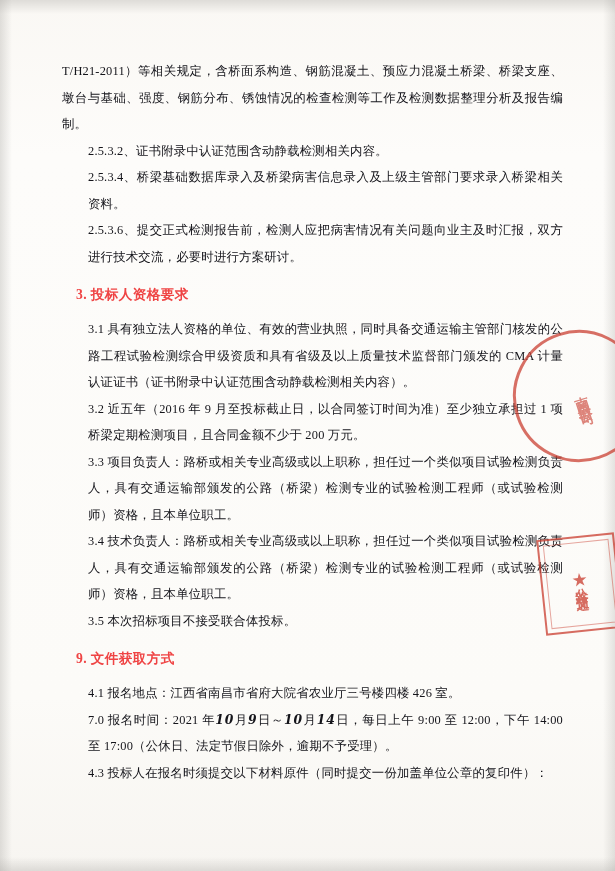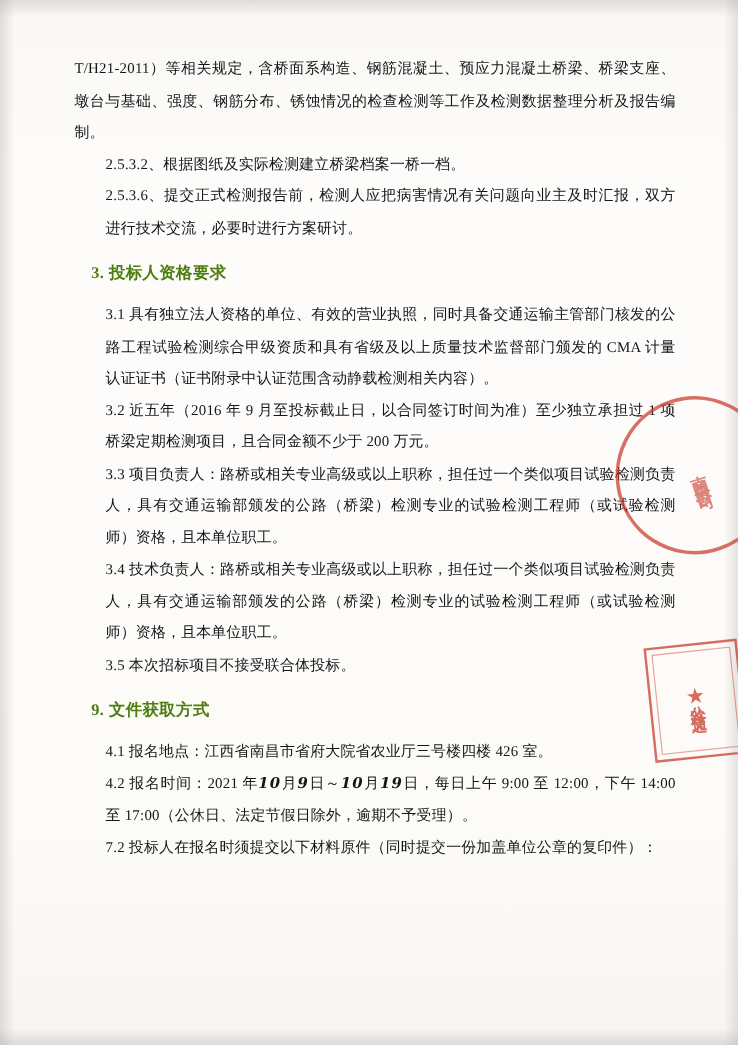--- a/index.html
+++ b/index.html
@@ -22,39 +22,39 @@
   .page::before {
     content: "";
     position: absolute;
     inset: 0;
     background:
       linear-gradient(180deg, rgba(250,248,244,1) 0%, rgba(253,252,250,1) 18%, rgba(252,251,248,1) 80%, rgba(247,245,241,1) 100%);
     pointer-events: none;
   }
   .content {
     position: relative;
-    padding: 44px 52px 0 62px;
+    padding: 58px 52px 0 62px;
     box-sizing: border-box;
     z-index: 2;
   }
   .ln {
     font-size: 12.4px;
     line-height: 26.5px;
     color: #14141a;
     letter-spacing: 0.2px;
     white-space: pre-wrap;
     text-align: justify;
   }
   .ind1 { text-indent: 0; }
   .ind2 { padding-left: 26px; }
   .heading {
     font-size: 13.6px;
     font-weight: bold;
     line-height: 30px;
-    color: #4d7c0f;
+    color: #ef4444;
     padding-left: 14px;
     letter-spacing: 0.4px;
   }
   .gap-sm { height: 6px; }
   .gap-md { height: 10px; }
 
   
   .hand {
     font-family: "DejaVu Serif", serif;
     font-style: italic;
@@ -150,35 +150,36 @@
   </div>
 
   <div class="stamp stamp-sq">
     <div class="sq-in">公路交通</div>
     <div class="stamp-star">★</div>
   </div>
 
   <div class="content">
 
     <div class="ln ind1">T/H21-2011）等相关规定，含桥面系构造、钢筋混凝土、预应力混凝土桥梁、桥梁支座、墩台与基础、强度、钢筋分布、锈蚀情况的检查检测等工作及检测数据整理分析及报告编制。</div>
-    <div class="ln ind2">2.5.3.2、根据图纸及实际检测建立桥梁档案一桥一档。</div>
+    <div class="ln ind2">2.5.3.2、证书附录中认证范围含动静载检测相关内容。</div>
+    <div class="ln ind2">2.5.3.4、桥梁基础数据库录入及桥梁病害信息录入及上级主管部门要求录入桥梁相关资料。</div>
     <div class="ln ind2">2.5.3.6、提交正式检测报告前，检测人应把病害情况有关问题向业主及时汇报，双方进行技术交流，必要时进行方案研讨。</div>
 
     <div class="gap-md"></div>
     <div class="heading">3. 投标人资格要求</div>
     <div class="gap-sm"></div>
 
     <div class="ln ind2">3.1 具有独立法人资格的单位、有效的营业执照，同时具备交通运输主管部门核发的公路工程试验检测综合甲级资质和具有省级及以上质量技术监督部门颁发的 CMA 计量认证证书（证书附录中认证范围含动静载检测相关内容）。</div>
     <div class="ln ind2">3.2 近五年（2016 年 9 月至投标截止日，以合同签订时间为准）至少独立承担过 1 项桥梁定期检测项目，且合同金额不少于 200 万元。</div>
     <div class="ln ind2">3.3 项目负责人：路桥或相关专业高级或以上职称，担任过一个类似项目试验检测负责人，具有交通运输部颁发的公路（桥梁）检测专业的试验检测工程师（或试验检测师）资格，且本单位职工。</div>
     <div class="ln ind2">3.4 技术负责人：路桥或相关专业高级或以上职称，担任过一个类似项目试验检测负责人，具有交通运输部颁发的公路（桥梁）检测专业的试验检测工程师（或试验检测师）资格，且本单位职工。</div>
     <div class="ln ind2">3.5 本次招标项目不接受联合体投标。</div>
 
     <div class="gap-md"></div>
     <div class="heading">9. 文件获取方式</div>
     <div class="gap-sm"></div>
 
     <div class="ln ind2">4.1 报名地点：江西省南昌市省府大院省农业厅三号楼四楼 426 室。</div>
-    <div class="ln ind2"><span>4.2 报名时间：2021 年</span><span class="hand">10</span><span>月</span><span class="hand">9</span><span>日～</span><span class="hand">10</span><span>月</span><span class="hand">19</span><span>日，每日上午 9:00 至 12:00，下午 14:00 至 17:00（公休日、法定节假日除外，逾期不予受理）。</span></div>
-    <div class="ln ind2">7.2 投标人在报名时须提交以下材料原件（同时提交一份加盖单位公章的复印件）：</div>
+    <div class="ln ind2"><span>7.0 报名时间：2021 年</span><span class="hand">10</span><span>月</span><span class="hand">9</span><span>日～</span><span class="hand">10</span><span>月</span><span class="hand">14</span><span>日，每日上午 9:00 至 12:00，下午 14:00 至 17:00（公休日、法定节假日除外，逾期不予受理）。</span></div>
+    <div class="ln ind2">4.3 投标人在报名时须提交以下材料原件（同时提交一份加盖单位公章的复印件）：</div>
 
   </div>
 </div>
 
 </body></html>

